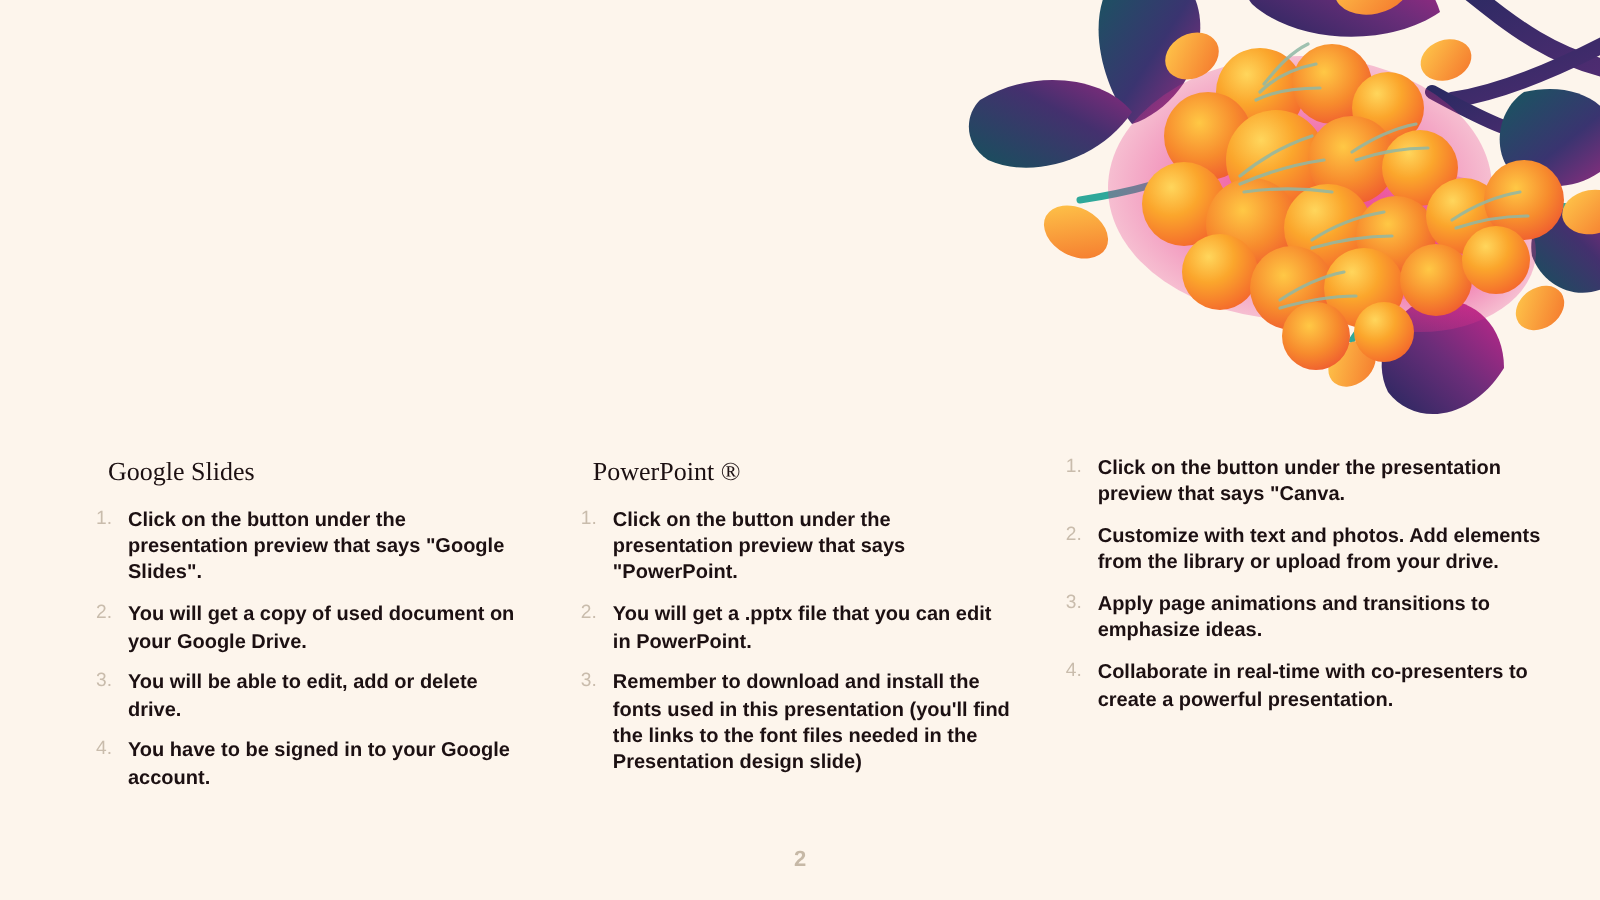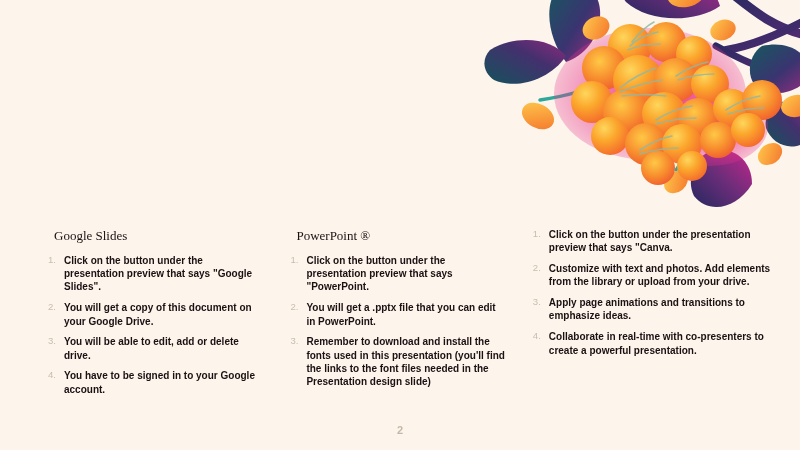--- a/index.html
+++ b/index.html
@@ -251,21 +251,21 @@
 
   <div class="subtitle">
   </div>
 
   <div class="columns">
 
     <div class="col col-1">
       <div class="col-heading">Google Slides</div>
       <ol class="steps">
         <li>Click on the button under the presentation preview that says "Google Slides".</li>
-        <li>You will get a copy of this document on your Google Drive.</li>
+        <li>You will get a copy of used document on your Google Drive.</li>
         <li>You will be able to edit, add or delete drive.</li>
         <li>You have to be signed in to your Google account.</li>
       </ol>
     </div>
 
     <div class="col col-2">
       <div class="col-heading">PowerPoint ®</div>
       <ol class="steps">
         <li>Click on the button under the presentation preview that says "PowerPoint.</li>
         <li>You will get a .pptx file that you can edit in PowerPoint.</li>

